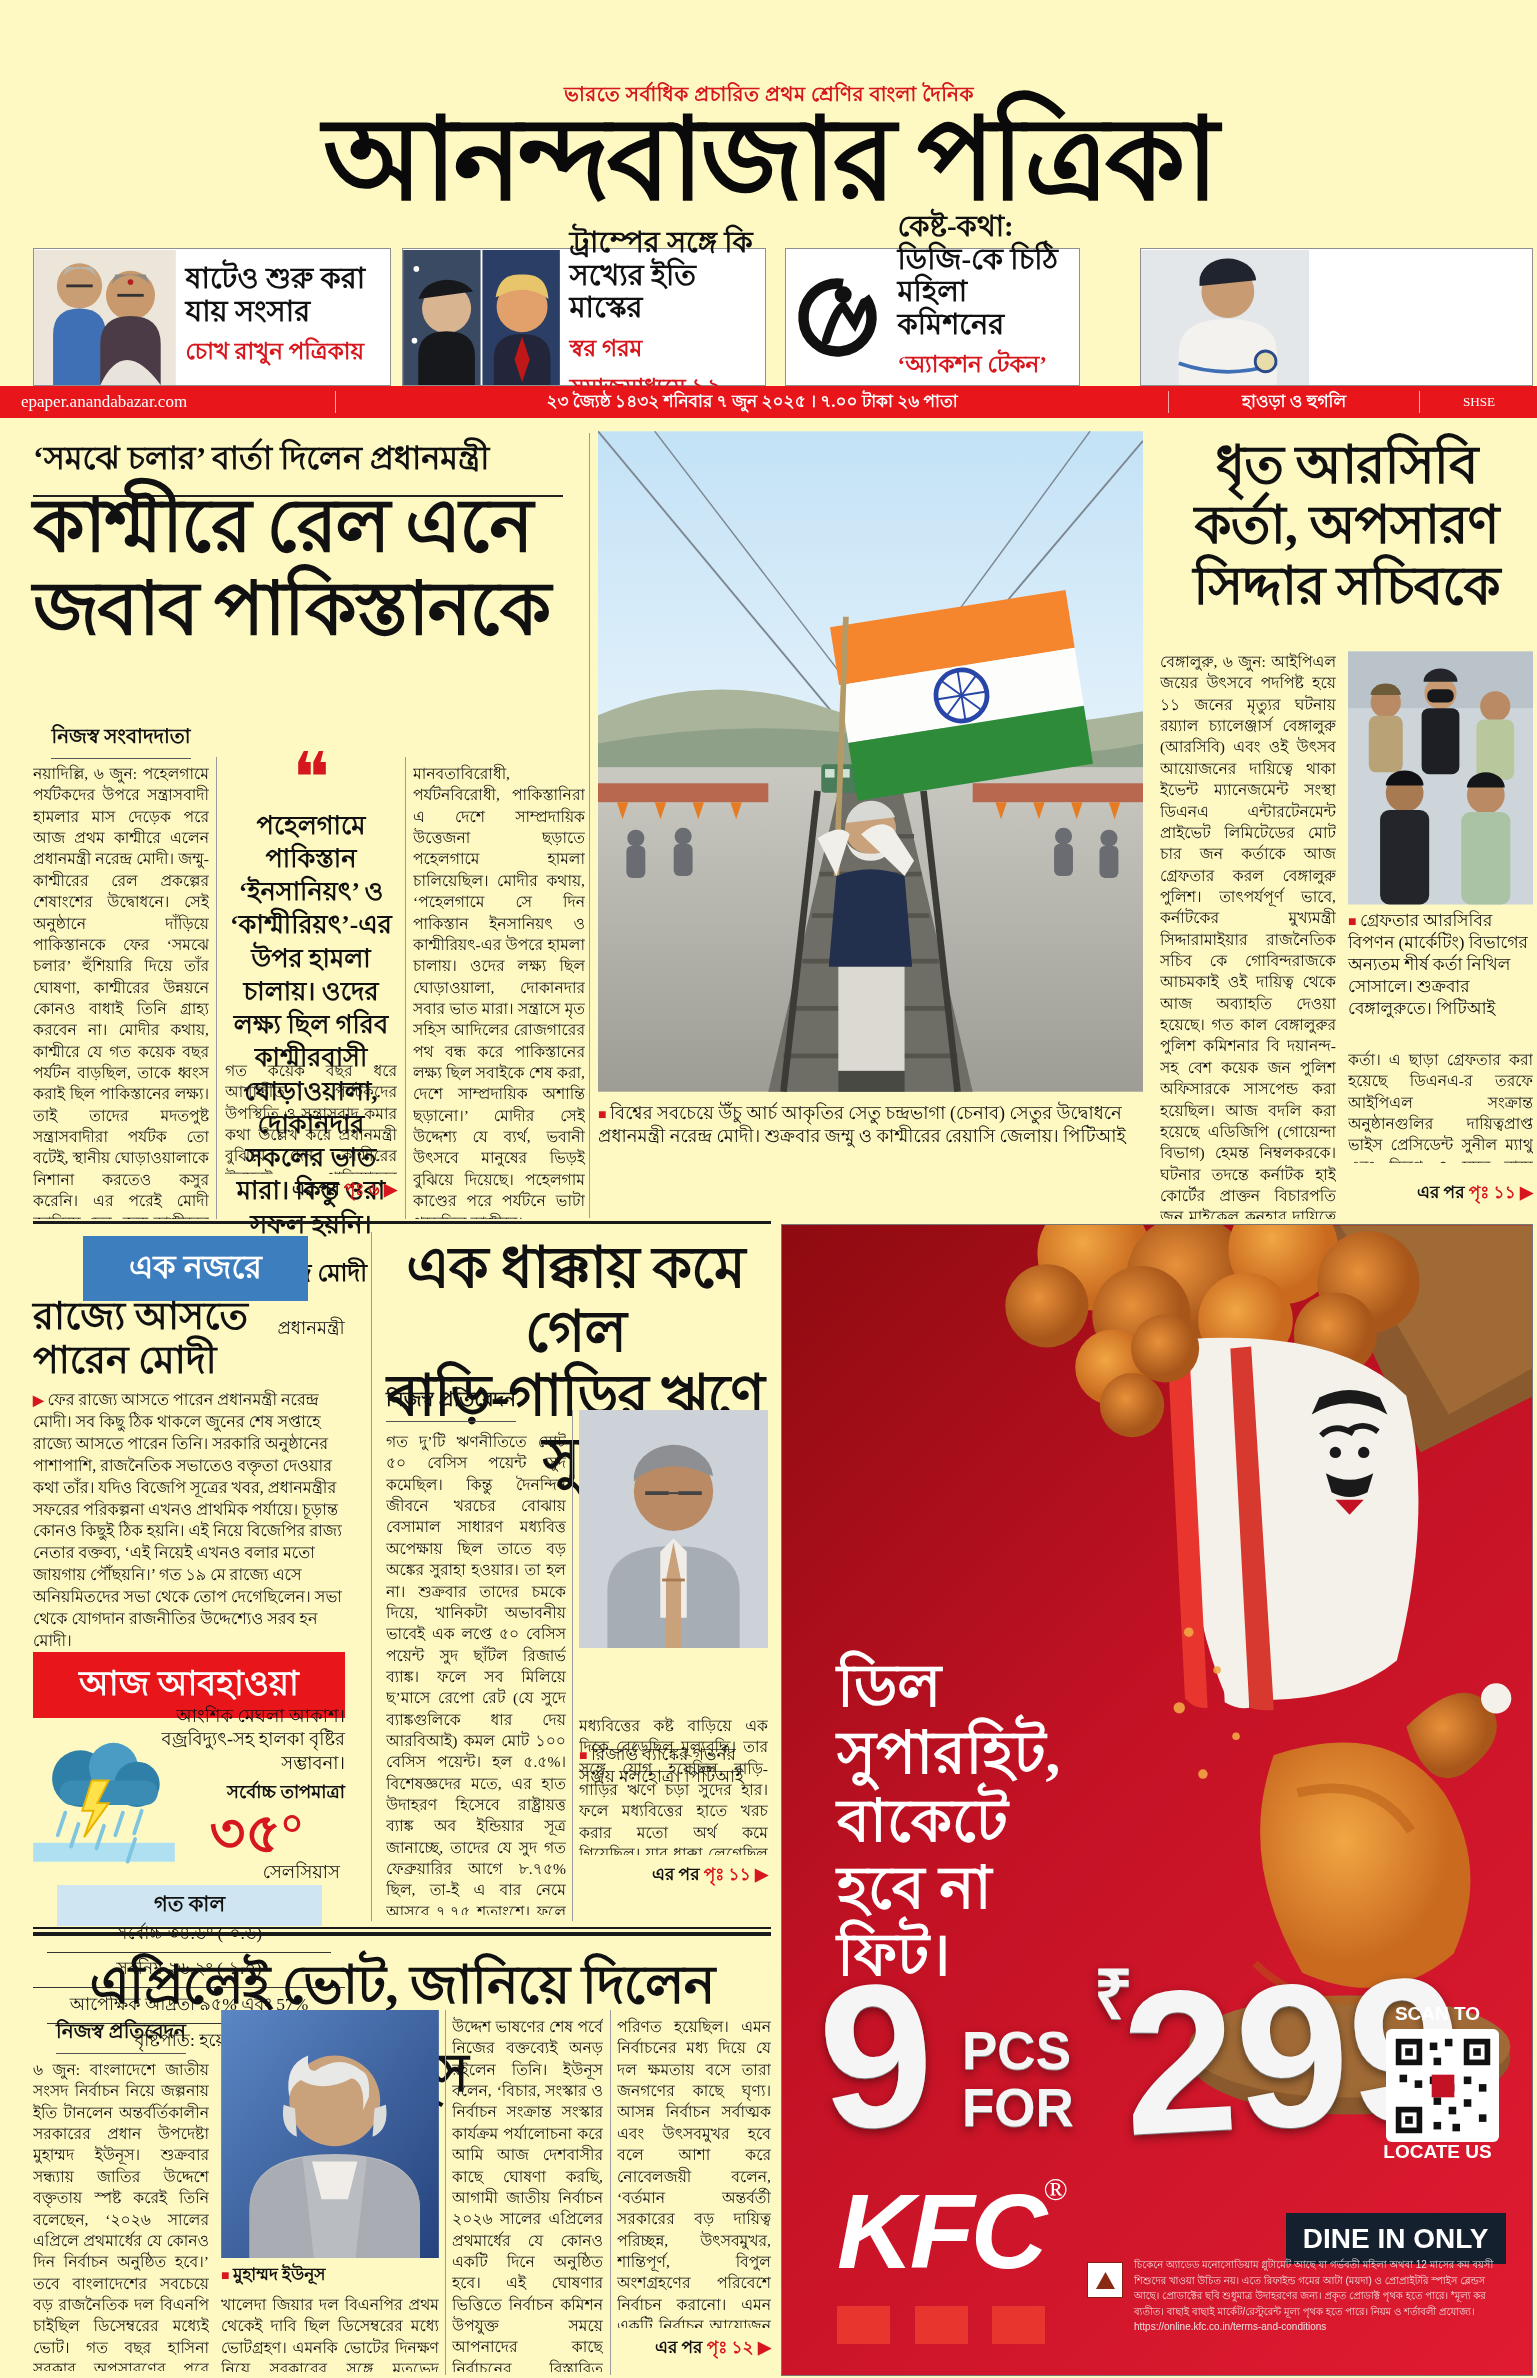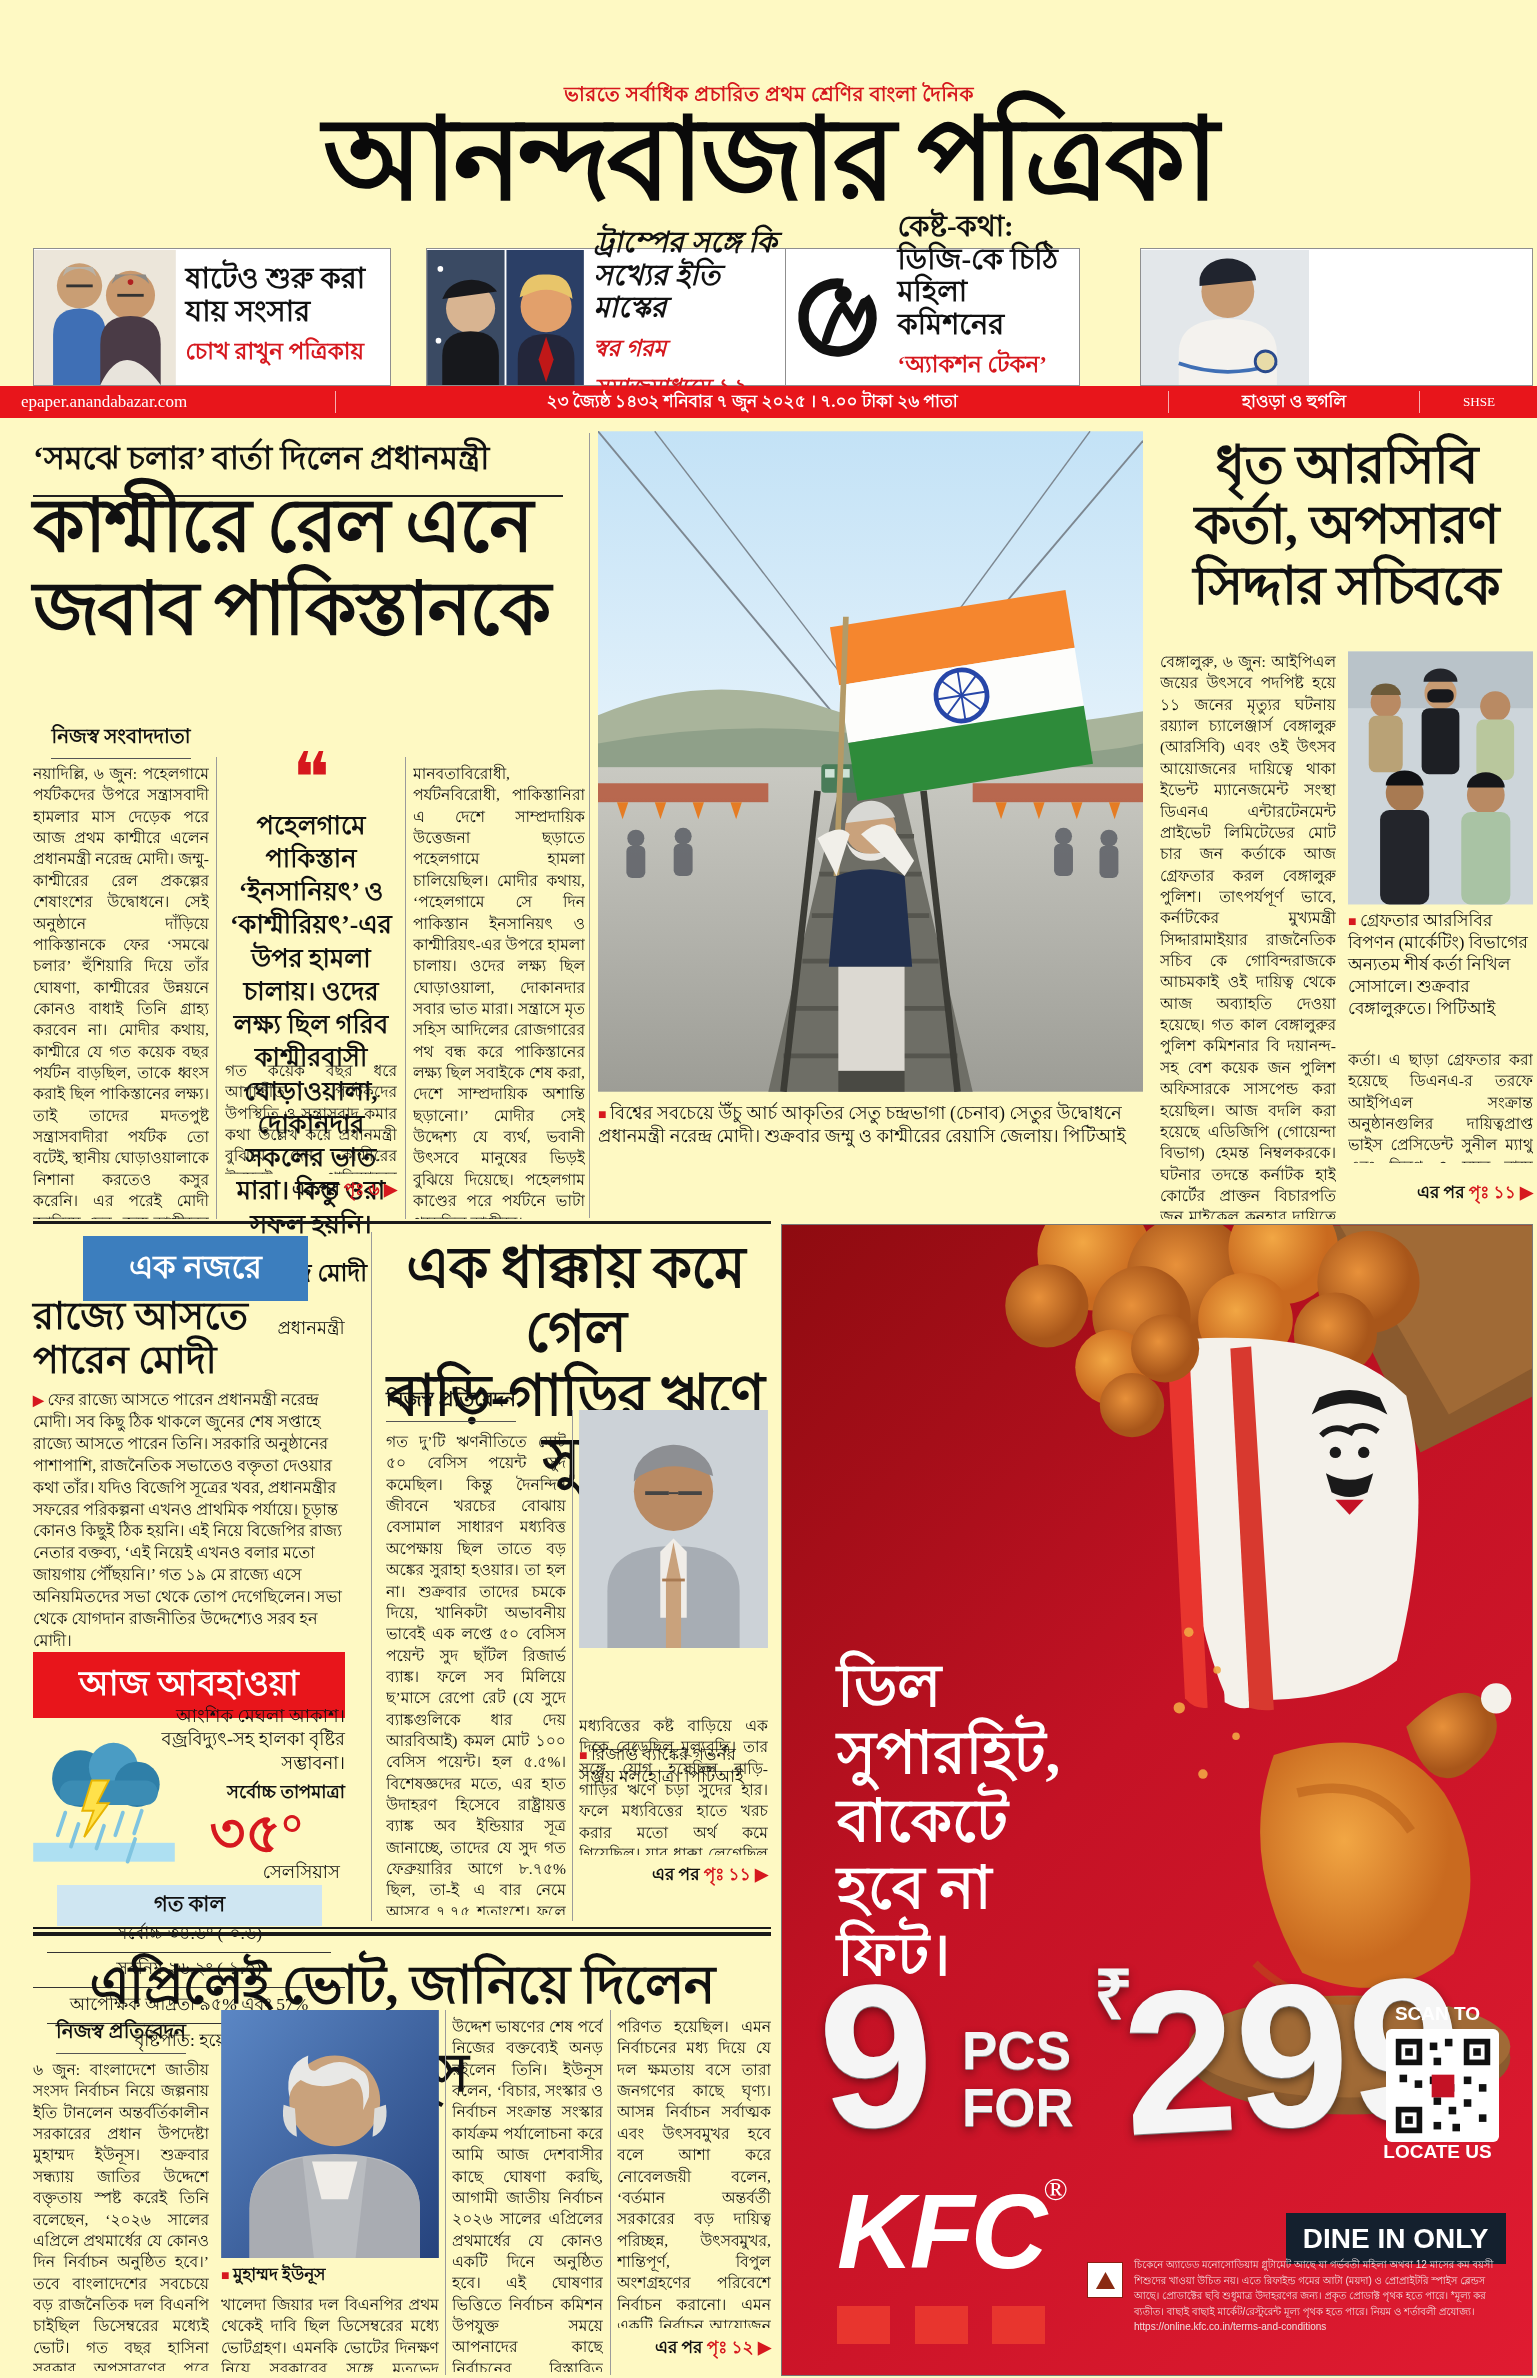--- a/index.html
+++ b/index.html
@@ -93,21 +93,21 @@
         <path d="M70 143 Q95 90 134 143Z" fill="#e8e4dc"></path>
           <circle cx="102" cy="34" r="3" fill="#b02020"></circle>
         </svg>
     </div>
     <div class="txt">
       <h3>ষাটেও শুরু করা যায় সংসার</h3>
       <div class="sub red">চোখ রাখুন পত্রিকায়</div>
     </div>
   </div>
 
-  <div class="tz" style="left:426px;width:364px;font-style:italic;">
+  <div class="tz" style="left:402px;width:364px;">
     <div class="photo" style="width:157px;">
       <svg width="157" height="135" viewBox="0 0 166 143">
           <rect width="82" height="143" fill="#3a4a63"></rect>
         <circle cx="14" cy="20" r="3" fill="#fff"></circle>
           <circle cx="26" cy="58" r="3" fill="#fff"></circle>
           <circle cx="12" cy="96" r="3" fill="#fff"></circle>
         <circle cx="46" cy="62" r="26" fill="#d8b491"></circle>
           <path d="M18 48 a30 22 0 0 1 56 -4 l-58 8Z" fill="#17181c"></path>
         <path d="M16 143 V112 q0-26 30-26 q30 0 30 26 v31Z" fill="#17181c"></path>
         <rect x="84" width="82" height="143" fill="#2b3f66"></rect>

